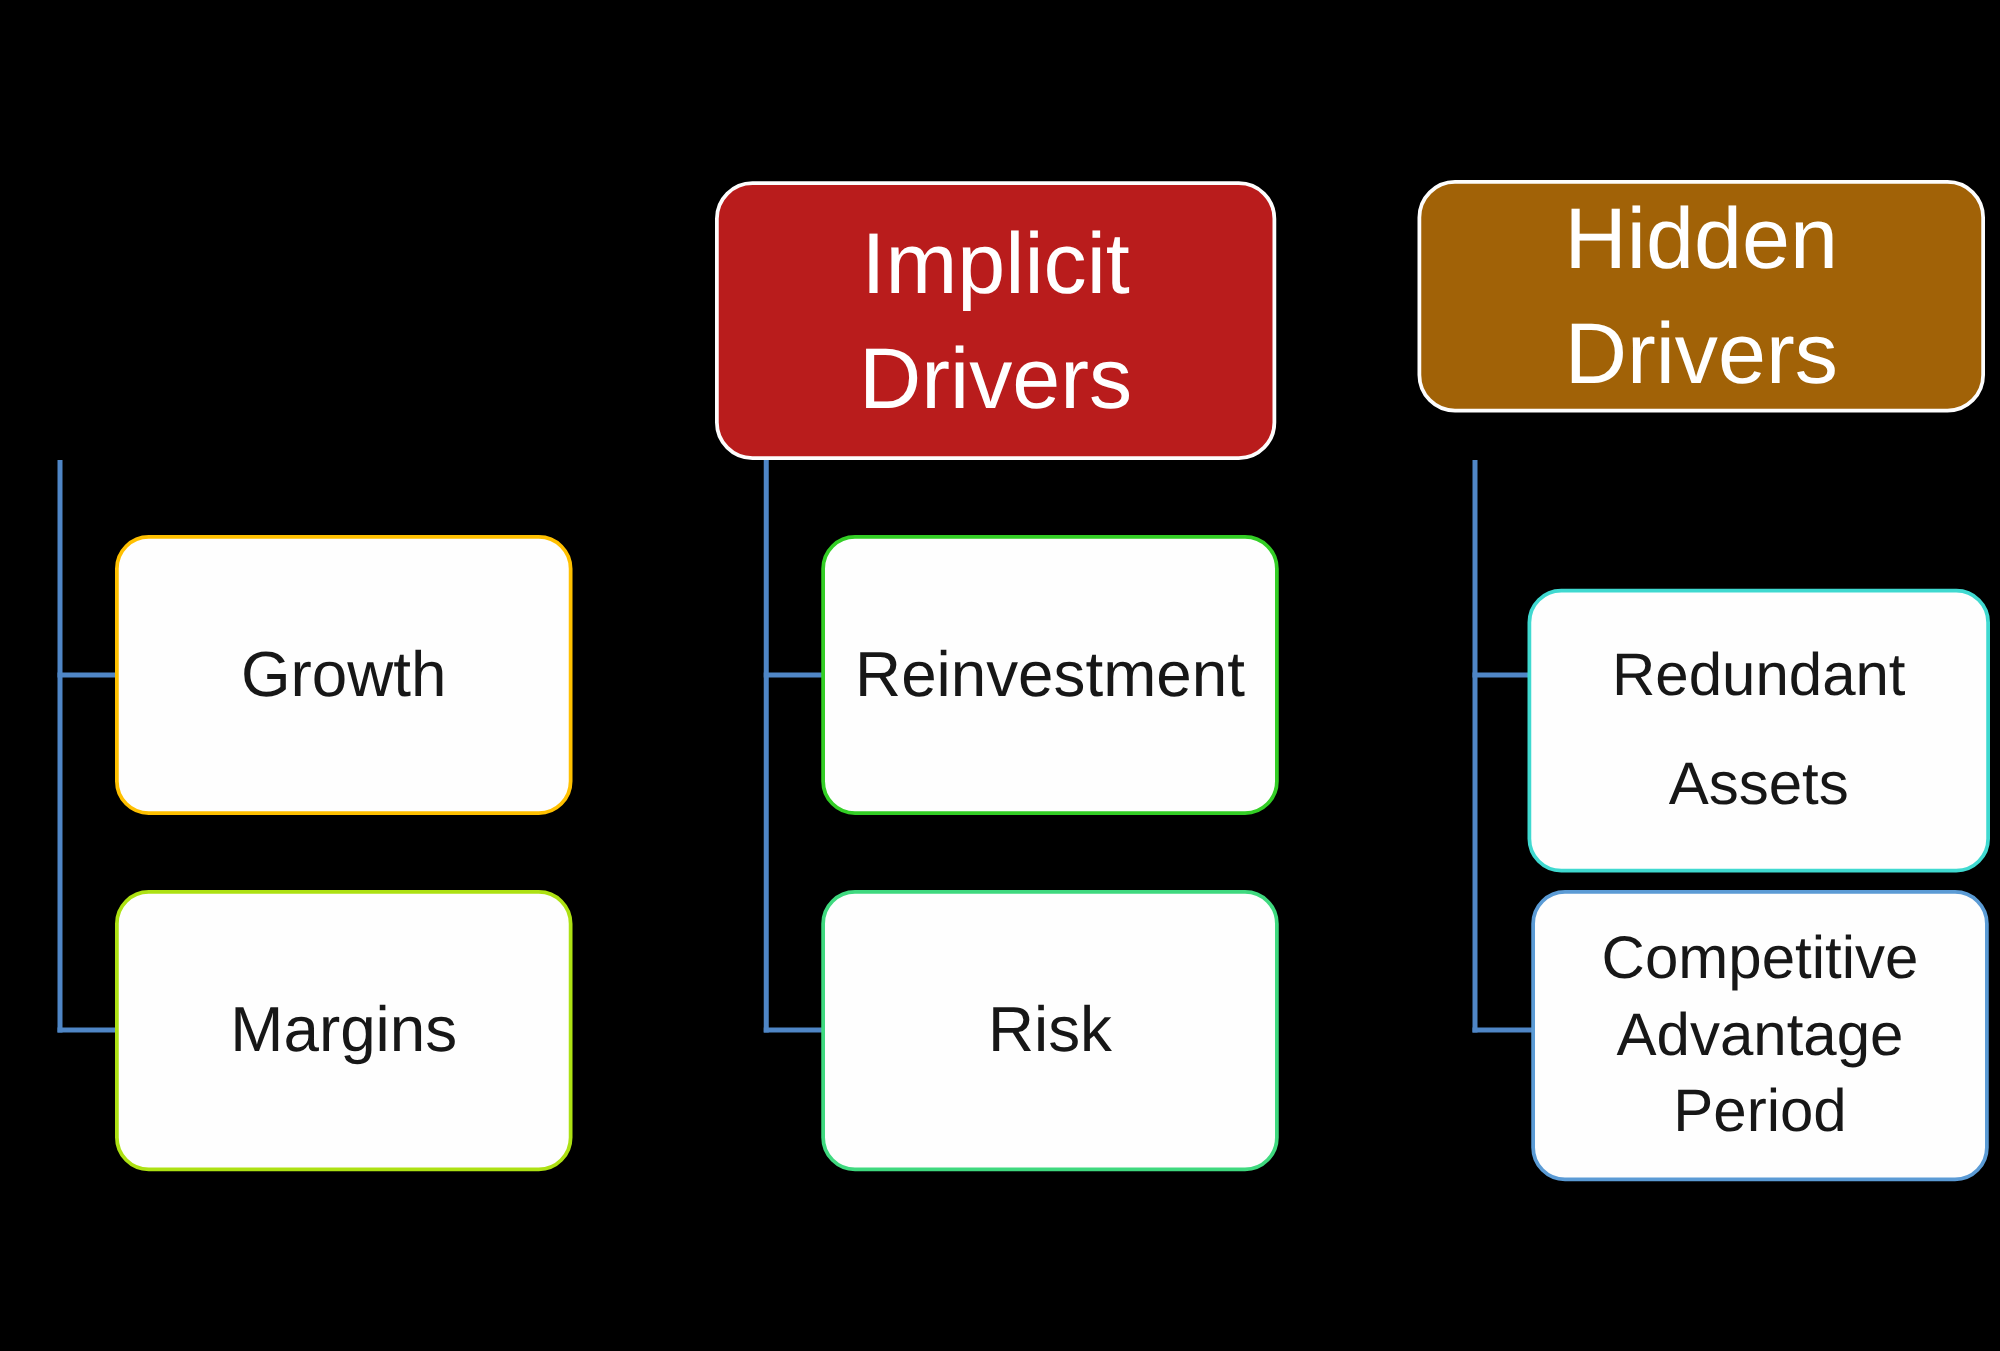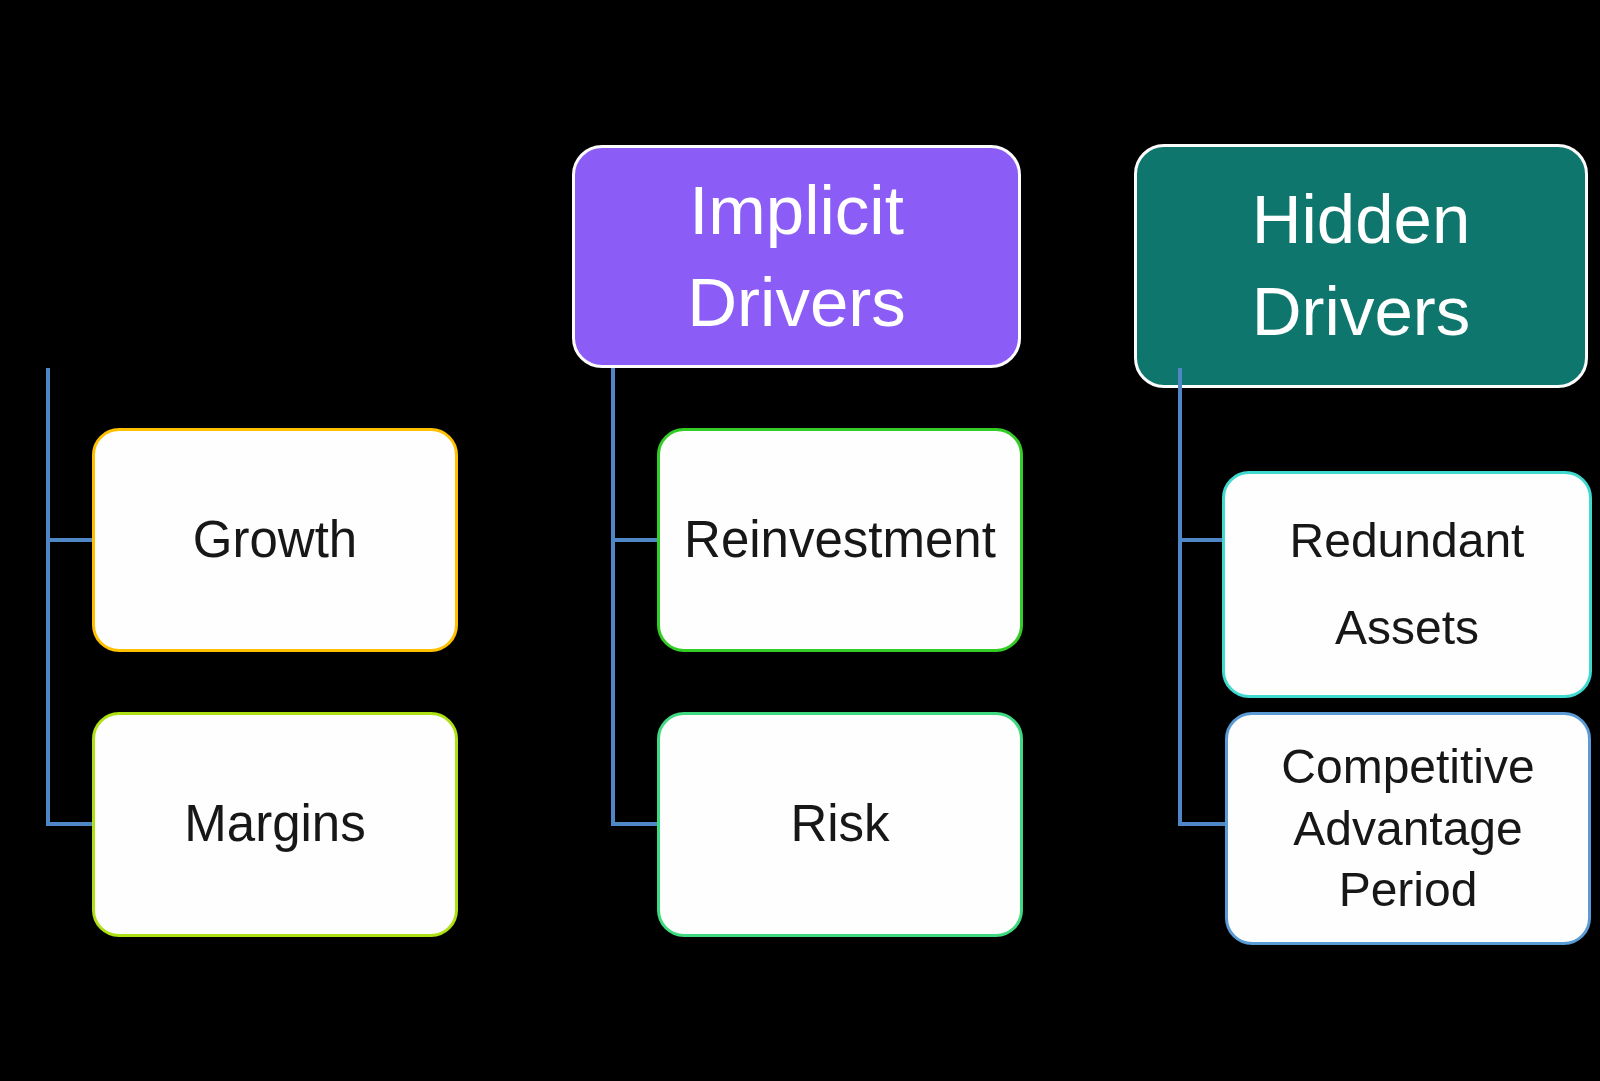--- a/index.html
+++ b/index.html
@@ -55,37 +55,37 @@
   <div class="hline" style="left: 46px; top: 822px; width: 50px; height: 4px; background-color: rgb(79, 134, 198);"></div>
 
   <div class="child-box" style="left: 92px; top: 712px; width: 366px; height: 225px; border-color: rgb(173, 225, 19);">
     <span>Margins</span>
   </div>
 
   <div class="child-box" style="left: 92px; top: 428px; width: 366px; height: 224px; border-color: rgb(255, 192, 0);">
     <span>Growth</span>
   </div>
 
-  <div class="header-box" style="left: 572px; top: 145px; width: 449px; height: 223px; background-color: #8b5cf6;">
+  <div class="header-box" style="left: 572px; top: 145px; width: 449px; height: 223px; background-color: #b91c1c;">
     <span>Implicit Drivers</span>
   </div>
 
   <div class="vline" style="left: 611px; top: 368px; width: 4px; height: 458px; background-color: rgb(79, 134, 198);"></div>
   <div class="hline" style="left: 611px; top: 538px; width: 50px; height: 4px; background-color: rgb(79, 134, 198);"></div>
   <div class="hline" style="left: 611px; top: 822px; width: 50px; height: 4px; background-color: rgb(79, 134, 198);"></div>
 
   <div class="child-box" style="left: 657px; top: 428px; width: 366px; height: 224px; border-color: rgb(51, 206, 37);">
     <span>Reinvestment</span>
   </div>
 
   <div class="child-box" style="left: 657px; top: 712px; width: 366px; height: 225px; border-color: rgb(63, 217, 127);">
     <span>Risk</span>
   </div>
 
-  <div class="header-box" style="left: 1134px; top: 144px; width: 454px; height: 244px; background-color: #0f766e;">
+  <div class="header-box" style="left: 1134px; top: 144px; width: 454px; height: 186px; background-color: #a16207;">
     <span>Hidden Drivers</span>
   </div>
 
   <div class="vline" style="left: 1178px; top: 368px; width: 4px; height: 458px; background-color: rgb(79, 134, 198);"></div>
   <div class="hline" style="left: 1178px; top: 538px; width: 48px; height: 4px; background-color: rgb(79, 134, 198);"></div>
   <div class="hline" style="left: 1178px; top: 822px; width: 51px; height: 4px; background-color: rgb(79, 134, 198);"></div>
 
   <div class="child-box gap-lines" style="left: 1222px; top: 426px; width: 370px; height: 227px; border-color: rgb(63, 217, 208); margin-top: 45px;">
     <span>Redundant Assets</span>
   </div>

